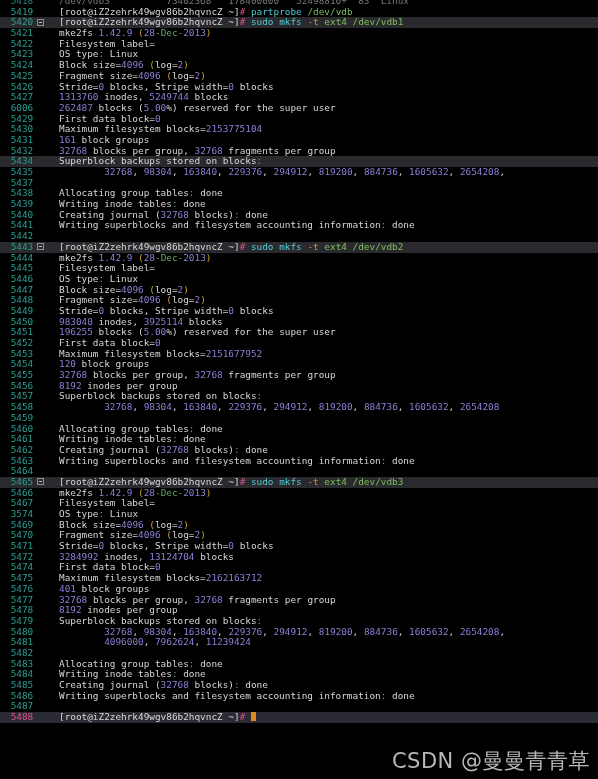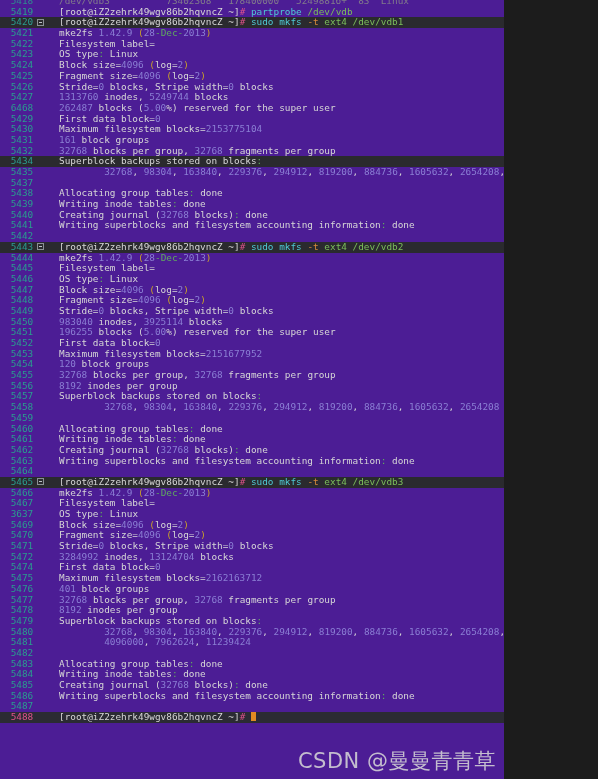--- a/index.html
+++ b/index.html
@@ -2,23 +2,23 @@
 <html><head>
 <meta charset="utf-8">
 <style>
   html, body {
     margin: 0;
     padding: 0;
     background: #1c1c1c;
   }
   #terminal {
     position: relative;
-    width: 504px;
+    width: 598px;
     height: 779px;
-    background: #4c1d95;
+    background: #000000;
     overflow: hidden;
     font-family: "DejaVu Sans Mono", "Liberation Mono", monospace;
     font-size: 9.4px;
     line-height: 10.7px;
     -webkit-font-smoothing: none;
   }
   .code-area {
     position: absolute;
     top: -4px;
     left: 0;
@@ -124,21 +124,21 @@
       <div class="row toprow"><div class="gutter">5418</div><div class="fold"></div><div class="guide"></div><div class="txt"><span class="c-dim">/dev/vdb3          73402368   178400000   52498816+  83  Linux</span></div></div>
       <div class="row"><div class="gutter">5419</div><div class="fold"></div><div class="guide"></div><div class="txt"><span class="c-plain">[root@iZ2zehrk49wgv86b2hqvncZ ~]</span><span class="c-hash">#</span><span class="c-plain"> </span><span class="c-kw">partprobe</span><span class="c-plain"> </span><span class="c-str">/dev/vdb</span></div></div>
       <div class="row hl"><div class="gutter">5420</div><div class="fold"><span class="box"></span></div><div class="guide"></div><div class="txt"><span class="c-plain">[root@iZ2zehrk49wgv86b2hqvncZ ~]</span><span class="c-hash">#</span><span class="c-plain"> </span><span class="c-kw">sudo mkfs</span><span class="c-plain"> </span><span class="c-opt">-t</span><span class="c-plain"> </span><span class="c-str">ext4 /dev/vdb1</span></div></div>
       <div class="row"><div class="gutter">5421</div><div class="fold"></div><div class="guide bar"></div><div class="txt"><span class="c-plain">mke2fs </span><span class="c-num">1.42.9</span><span class="c-paren"> (</span><span class="c-num">28</span><span class="c-colon">-Dec-</span><span class="c-num">2013</span><span class="c-paren">)</span></div></div>
       <div class="row"><div class="gutter">5422</div><div class="fold"></div><div class="guide bar"></div><div class="txt"><span class="c-plain">Filesystem label=</span></div></div>
       <div class="row"><div class="gutter">5423</div><div class="fold"></div><div class="guide bar"></div><div class="txt"><span class="c-plain">OS type</span><span class="c-colon">:</span><span class="c-plain"> Linux</span></div></div>
       <div class="row"><div class="gutter">5424</div><div class="fold"></div><div class="guide bar"></div><div class="txt"><span class="c-plain">Block size=</span><span class="c-num">4096</span><span class="c-paren"> (</span><span class="c-plain">log=</span><span class="c-num">2</span><span class="c-paren">)</span></div></div>
       <div class="row"><div class="gutter">5425</div><div class="fold"></div><div class="guide bar"></div><div class="txt"><span class="c-plain">Fragment size=</span><span class="c-num">4096</span><span class="c-paren"> (</span><span class="c-plain">log=</span><span class="c-num">2</span><span class="c-paren">)</span></div></div>
       <div class="row"><div class="gutter">5426</div><div class="fold"></div><div class="guide bar"></div><div class="txt"><span class="c-plain">Stride=</span><span class="c-num">0</span><span class="c-plain"> blocks, Stripe width=</span><span class="c-num">0</span><span class="c-plain"> blocks</span></div></div>
       <div class="row"><div class="gutter">5427</div><div class="fold"></div><div class="guide bar"></div><div class="txt"><span class="c-num">1313760</span><span class="c-plain"> inodes, </span><span class="c-num">5249744</span><span class="c-plain"> blocks</span></div></div>
-      <div class="row"><div class="gutter">6468</div><div class="fold"></div><div class="guide bar"></div><div class="txt"><span class="c-num">262487</span><span class="c-plain"> blocks (</span><span class="c-num">5.00</span><span class="c-plain">%) reserved for the super user</span></div></div>
+      <div class="row"><div class="gutter">6006</div><div class="fold"></div><div class="guide bar"></div><div class="txt"><span class="c-num">262487</span><span class="c-plain"> blocks (</span><span class="c-num">5.00</span><span class="c-plain">%) reserved for the super user</span></div></div>
       <div class="row"><div class="gutter">5429</div><div class="fold"></div><div class="guide bar"></div><div class="txt"><span class="c-plain">First data block=</span><span class="c-num">0</span></div></div>
       <div class="row"><div class="gutter">5430</div><div class="fold"></div><div class="guide bar"></div><div class="txt"><span class="c-plain">Maximum filesystem blocks=</span><span class="c-num">2153775104</span></div></div>
       <div class="row"><div class="gutter">5431</div><div class="fold"></div><div class="guide bar"></div><div class="txt"><span class="c-num">161</span><span class="c-plain"> block groups</span></div></div>
       <div class="row"><div class="gutter">5432</div><div class="fold"></div><div class="guide bar"></div><div class="txt"><span class="c-num">32768</span><span class="c-plain"> blocks per group, </span><span class="c-num">32768</span><span class="c-plain"> fragments per group</span></div></div>
       <div class="row hl"><div class="gutter">5434</div><div class="fold"></div><div class="guide bar"></div><div class="txt"><span class="c-plain">Superblock backups stored on blocks</span><span class="c-colon">:</span></div></div>
       <div class="row"><div class="gutter">5435</div><div class="fold"></div><div class="guide bar"></div><div class="txt"><span class="c-plain">        </span><span class="c-num">32768</span><span class="c-plain">, </span><span class="c-num">98304</span><span class="c-plain">, </span><span class="c-num">163840</span><span class="c-plain">, </span><span class="c-num">229376</span><span class="c-plain">, </span><span class="c-num">294912</span><span class="c-plain">, </span><span class="c-num">819200</span><span class="c-plain">, </span><span class="c-num">884736</span><span class="c-plain">, </span><span class="c-num">1605632</span><span class="c-plain">, </span><span class="c-num">2654208</span><span class="c-plain">,</span></div></div>
       <div class="row"><div class="gutter">5437</div><div class="fold"></div><div class="guide bar"></div><div class="txt"></div></div>
       <div class="row"><div class="gutter">5438</div><div class="fold"></div><div class="guide bar"></div><div class="txt"><span class="c-plain">Allocating group tables</span><span class="c-colon">:</span><span class="c-plain"> done</span></div></div>
       <div class="row"><div class="gutter">5439</div><div class="fold"></div><div class="guide bar"></div><div class="txt"><span class="c-plain">Writing inode tables</span><span class="c-colon">:</span><span class="c-plain"> done</span></div></div>
       <div class="row"><div class="gutter">5440</div><div class="fold"></div><div class="guide bar"></div><div class="txt"><span class="c-plain">Creating journal (</span><span class="c-num">32768</span><span class="c-plain"> blocks)</span><span class="c-colon">:</span><span class="c-plain"> done</span></div></div>
@@ -162,21 +162,21 @@
       <div class="row"><div class="gutter">5458</div><div class="fold"></div><div class="guide bar"></div><div class="txt"><span class="c-plain">        </span><span class="c-num">32768</span><span class="c-plain">, </span><span class="c-num">98304</span><span class="c-plain">, </span><span class="c-num">163840</span><span class="c-plain">, </span><span class="c-num">229376</span><span class="c-plain">, </span><span class="c-num">294912</span><span class="c-plain">, </span><span class="c-num">819200</span><span class="c-plain">, </span><span class="c-num">884736</span><span class="c-plain">, </span><span class="c-num">1605632</span><span class="c-plain">, </span><span class="c-num">2654208</span></div></div>
       <div class="row"><div class="gutter">5459</div><div class="fold"></div><div class="guide bar"></div><div class="txt"></div></div>
       <div class="row"><div class="gutter">5460</div><div class="fold"></div><div class="guide bar"></div><div class="txt"><span class="c-plain">Allocating group tables</span><span class="c-colon">:</span><span class="c-plain"> done</span></div></div>
       <div class="row"><div class="gutter">5461</div><div class="fold"></div><div class="guide bar"></div><div class="txt"><span class="c-plain">Writing inode tables</span><span class="c-colon">:</span><span class="c-plain"> done</span></div></div>
       <div class="row"><div class="gutter">5462</div><div class="fold"></div><div class="guide bar"></div><div class="txt"><span class="c-plain">Creating journal (</span><span class="c-num">32768</span><span class="c-plain"> blocks)</span><span class="c-colon">:</span><span class="c-plain"> done</span></div></div>
       <div class="row"><div class="gutter">5463</div><div class="fold"></div><div class="guide bar"></div><div class="txt"><span class="c-plain">Writing superblocks and filesystem accounting information</span><span class="c-colon">:</span><span class="c-plain"> done</span></div></div>
       <div class="row"><div class="gutter">5464</div><div class="fold"></div><div class="guide bar"></div><div class="txt"></div></div>
       <div class="row hl"><div class="gutter">5465</div><div class="fold"><span class="box"></span></div><div class="guide"></div><div class="txt"><span class="c-plain">[root@iZ2zehrk49wgv86b2hqvncZ ~]</span><span class="c-hash">#</span><span class="c-plain"> </span><span class="c-kw">sudo mkfs</span><span class="c-plain"> </span><span class="c-opt">-t</span><span class="c-plain"> </span><span class="c-str">ext4 /dev/vdb3</span></div></div>
       <div class="row"><div class="gutter">5466</div><div class="fold"></div><div class="guide bar"></div><div class="txt"><span class="c-plain">mke2fs </span><span class="c-num">1.42.9</span><span class="c-paren"> (</span><span class="c-num">28</span><span class="c-colon">-Dec-</span><span class="c-num">2013</span><span class="c-paren">)</span></div></div>
       <div class="row"><div class="gutter">5467</div><div class="fold"></div><div class="guide bar"></div><div class="txt"><span class="c-plain">Filesystem label=</span></div></div>
-      <div class="row"><div class="gutter">3637</div><div class="fold"></div><div class="guide bar"></div><div class="txt"><span class="c-plain">OS type</span><span class="c-colon">:</span><span class="c-plain"> Linux</span></div></div>
+      <div class="row"><div class="gutter">3574</div><div class="fold"></div><div class="guide bar"></div><div class="txt"><span class="c-plain">OS type</span><span class="c-colon">:</span><span class="c-plain"> Linux</span></div></div>
       <div class="row"><div class="gutter">5469</div><div class="fold"></div><div class="guide bar"></div><div class="txt"><span class="c-plain">Block size=</span><span class="c-num">4096</span><span class="c-paren"> (</span><span class="c-plain">log=</span><span class="c-num">2</span><span class="c-paren">)</span></div></div>
       <div class="row"><div class="gutter">5470</div><div class="fold"></div><div class="guide bar"></div><div class="txt"><span class="c-plain">Fragment size=</span><span class="c-num">4096</span><span class="c-paren"> (</span><span class="c-plain">log=</span><span class="c-num">2</span><span class="c-paren">)</span></div></div>
       <div class="row"><div class="gutter">5471</div><div class="fold"></div><div class="guide bar"></div><div class="txt"><span class="c-plain">Stride=</span><span class="c-num">0</span><span class="c-plain"> blocks, Stripe width=</span><span class="c-num">0</span><span class="c-plain"> blocks</span></div></div>
       <div class="row"><div class="gutter">5472</div><div class="fold"></div><div class="guide bar"></div><div class="txt"><span class="c-num">3284992</span><span class="c-plain"> inodes, </span><span class="c-num">13124704</span><span class="c-plain"> blocks</span></div></div>
       <div class="row"><div class="gutter">5474</div><div class="fold"></div><div class="guide bar"></div><div class="txt"><span class="c-plain">First data block=</span><span class="c-num">0</span></div></div>
       <div class="row"><div class="gutter">5475</div><div class="fold"></div><div class="guide bar"></div><div class="txt"><span class="c-plain">Maximum filesystem blocks=</span><span class="c-num">2162163712</span></div></div>
       <div class="row"><div class="gutter">5476</div><div class="fold"></div><div class="guide bar"></div><div class="txt"><span class="c-num">401</span><span class="c-plain"> block groups</span></div></div>
       <div class="row"><div class="gutter">5477</div><div class="fold"></div><div class="guide bar"></div><div class="txt"><span class="c-num">32768</span><span class="c-plain"> blocks per group, </span><span class="c-num">32768</span><span class="c-plain"> fragments per group</span></div></div>
       <div class="row"><div class="gutter">5478</div><div class="fold"></div><div class="guide bar"></div><div class="txt"><span class="c-num">8192</span><span class="c-plain"> inodes per group</span></div></div>
       <div class="row"><div class="gutter">5479</div><div class="fold"></div><div class="guide bar"></div><div class="txt"><span class="c-plain">Superblock backups stored on blocks</span><span class="c-colon">:</span></div></div>

